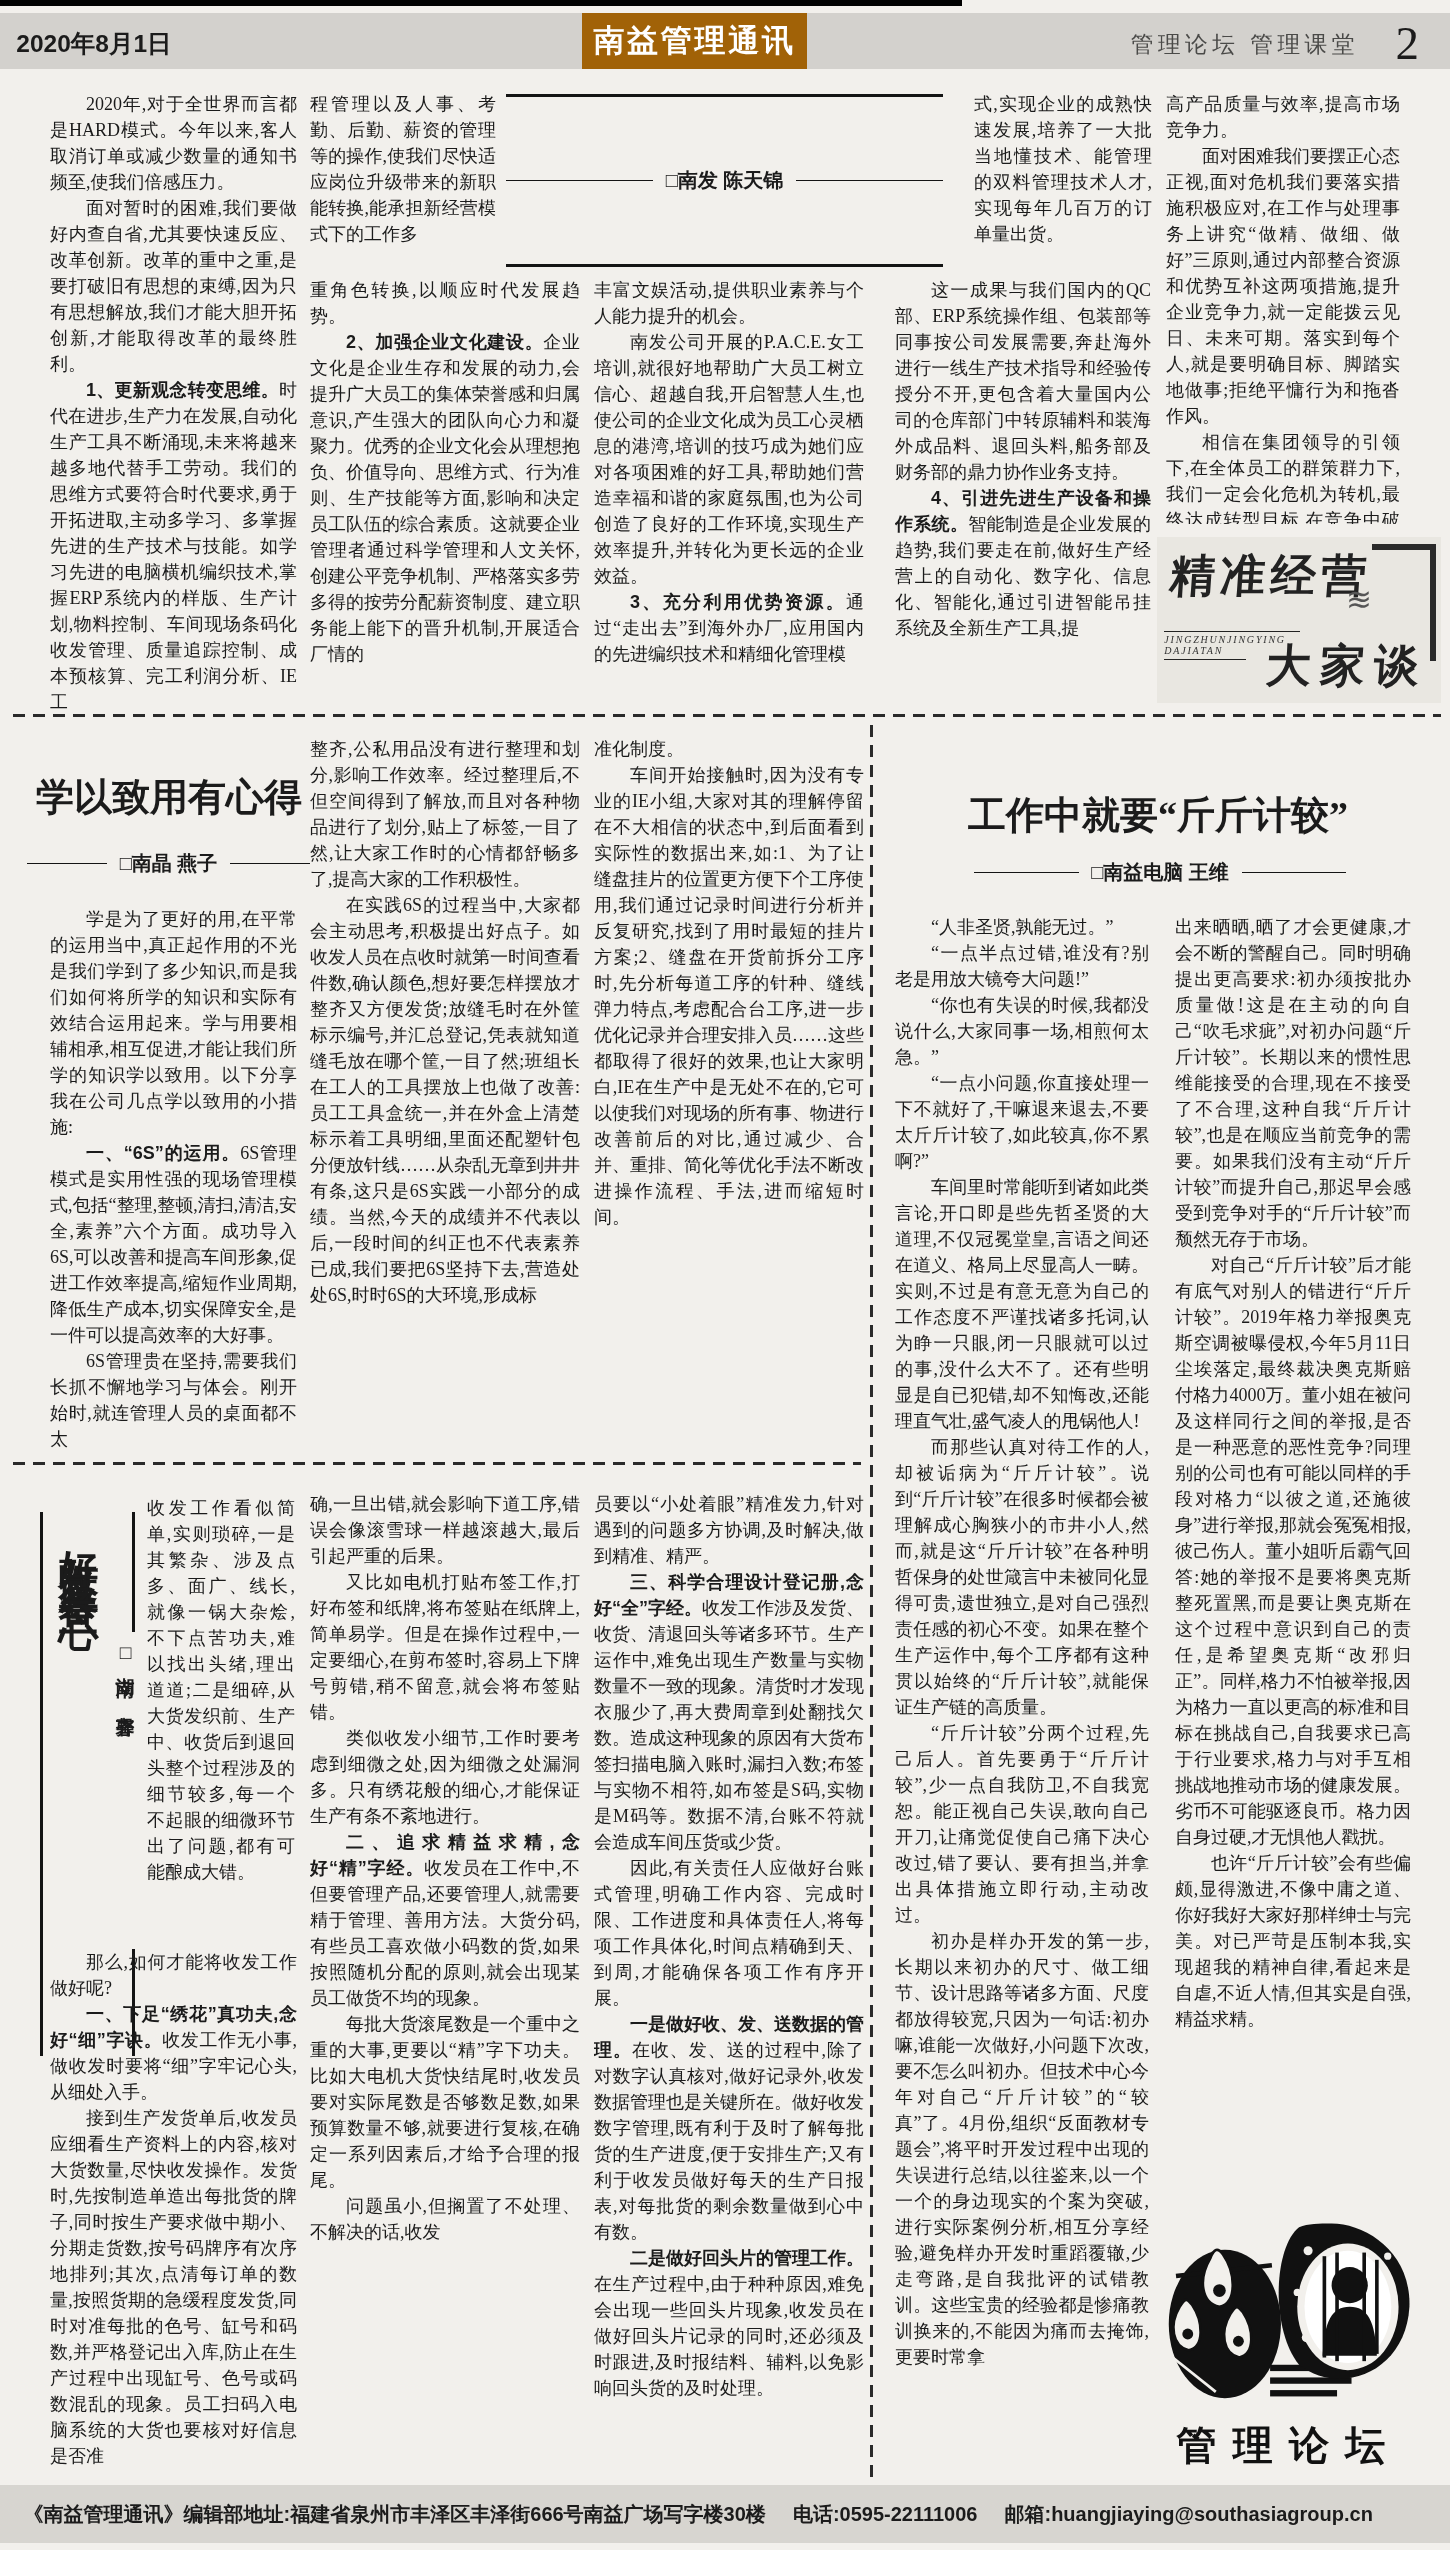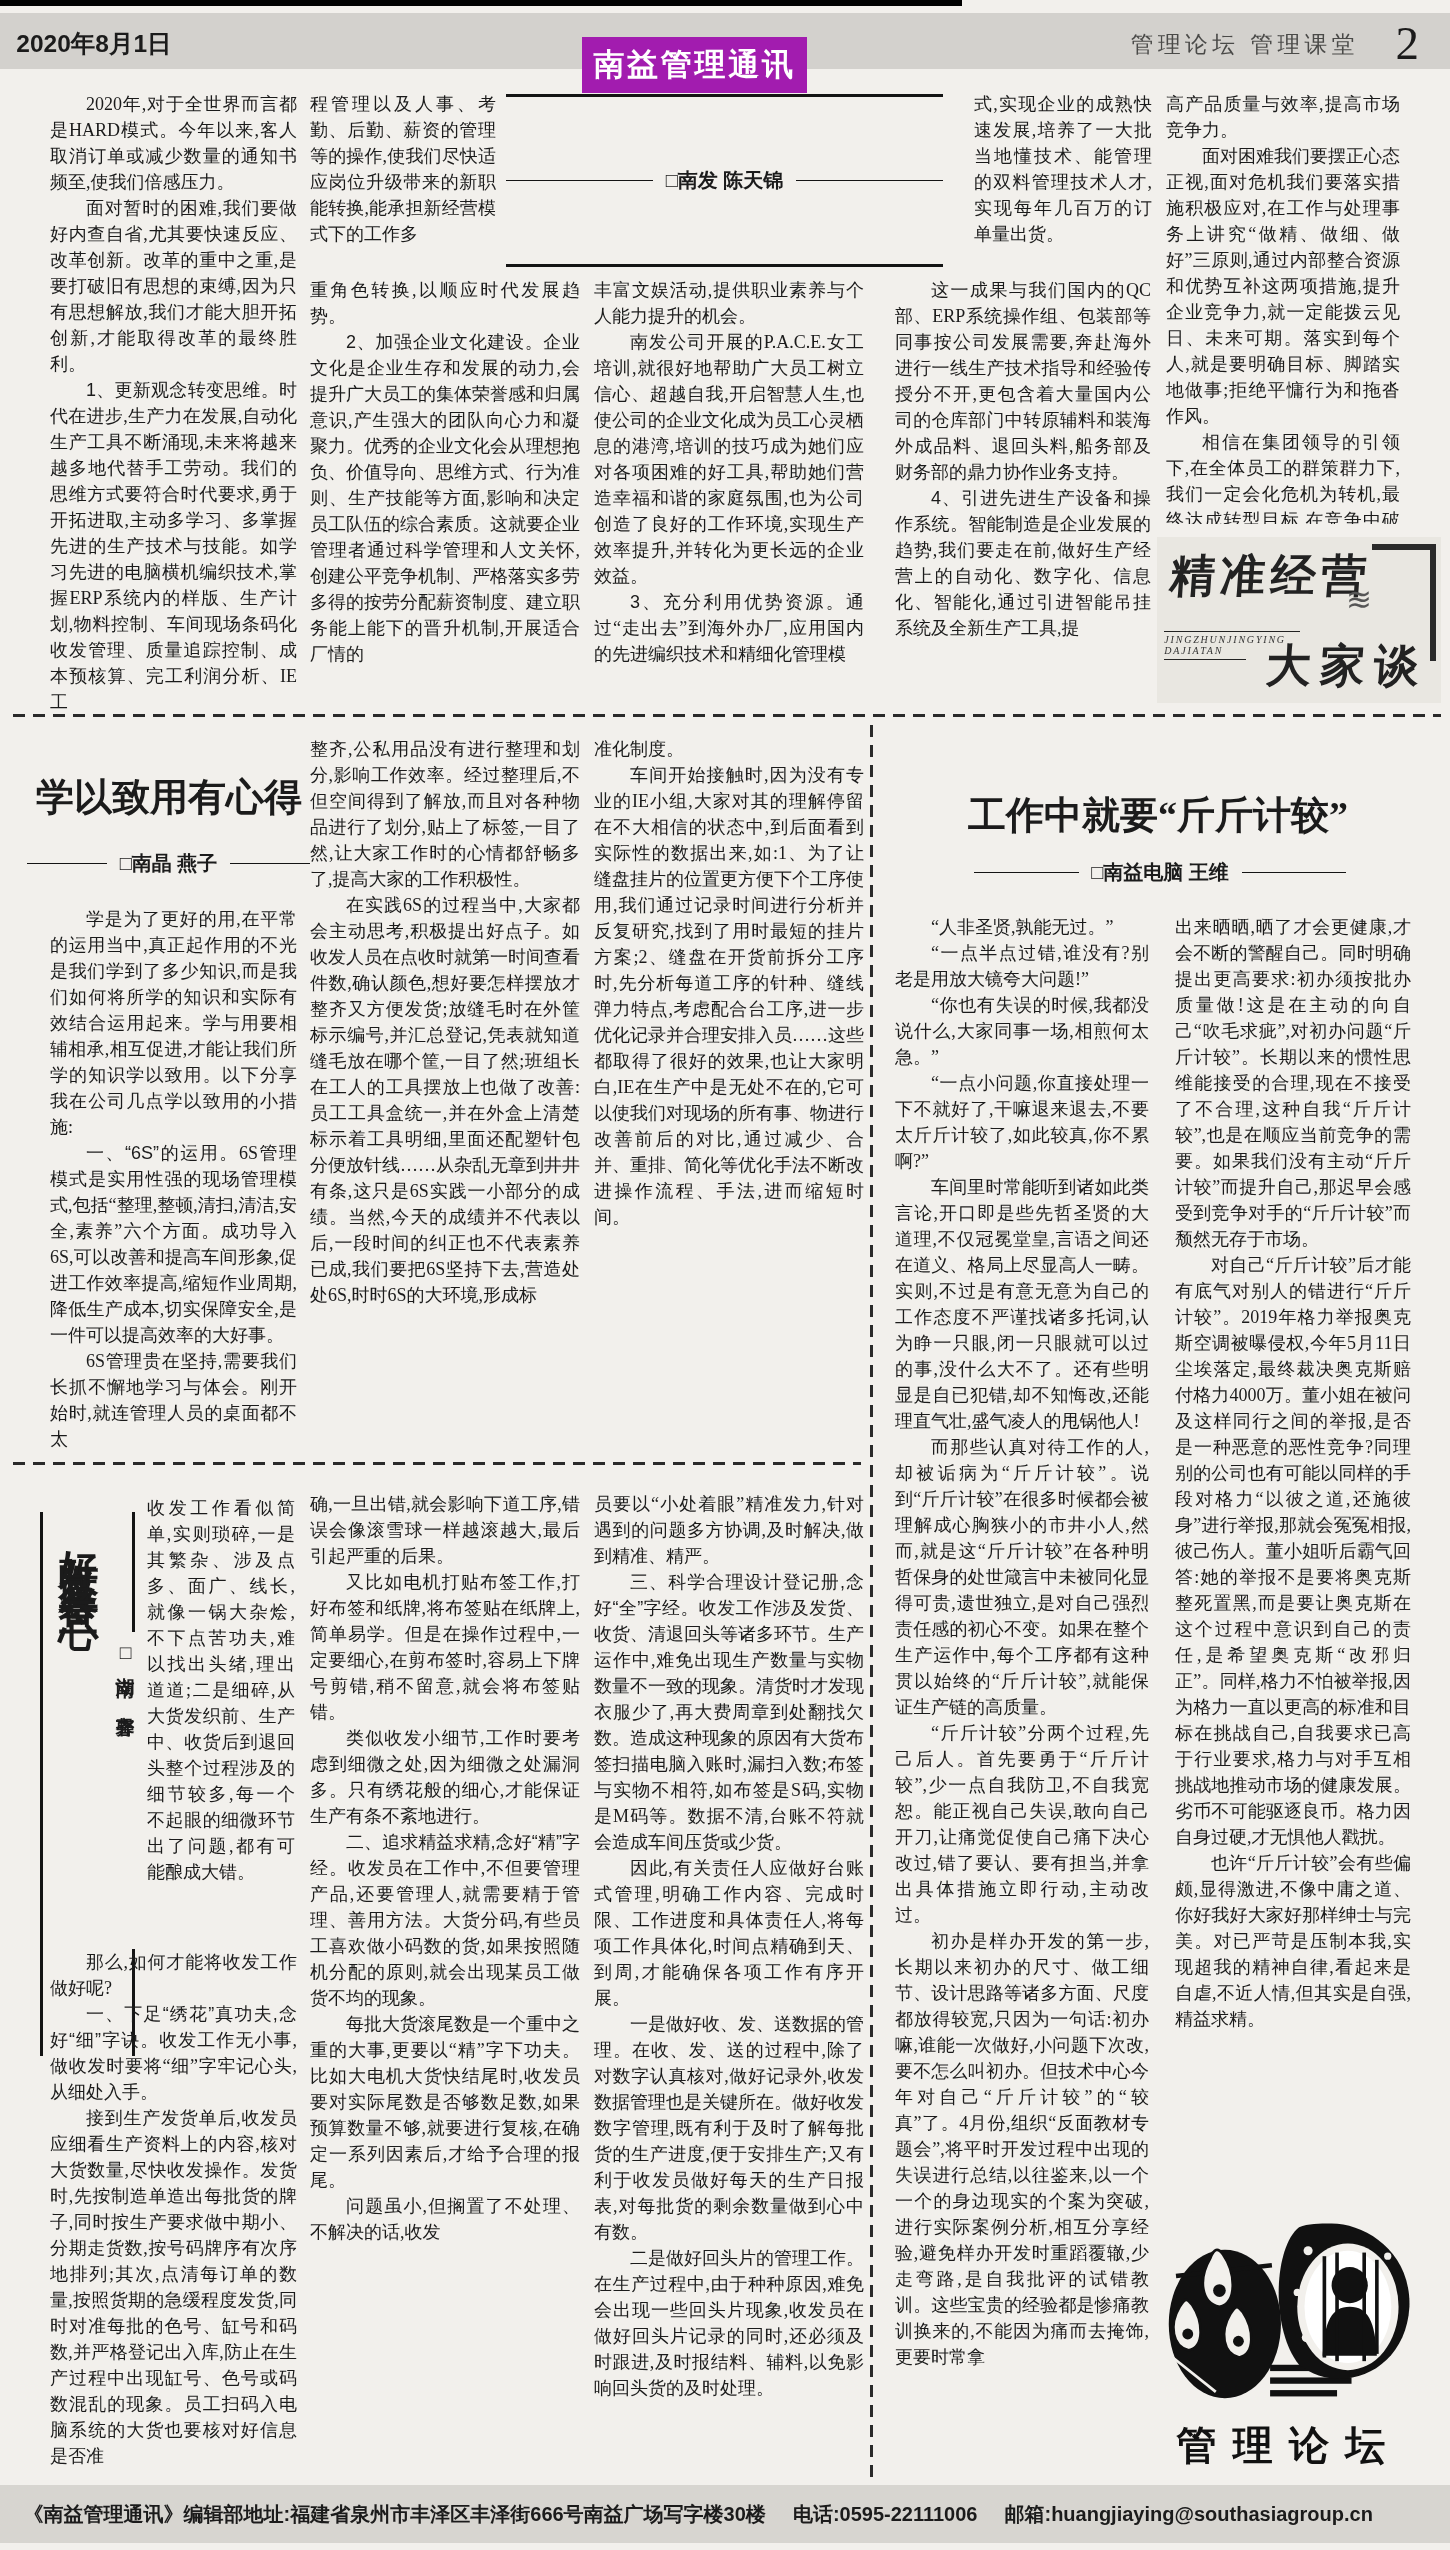--- a/index.html
+++ b/index.html
@@ -3,30 +3,30 @@
 <meta charset="utf-8">
 <style>
   html,body{margin:0;padding:0;background:#777;}
   .page{position:relative;width:1450px;height:2550px;margin:0 auto;background:#f2f0ec;
         font-family:"Liberation Serif","DejaVu Serif",serif;color:#1b1b1b;overflow:hidden;}
   
   .topstrip{position:absolute;left:0;top:0;width:962px;height:6.3px;background:#000;}
   .header{position:absolute;left:0;top:12.7px;width:1450px;height:56px;background:#d3d1cd;}
   .date{position:absolute;left:16.3px;top:14.5px;font-size:24.5px;font-weight:700;
         font-family:"Liberation Sans","DejaVu Sans",sans-serif;}
-  .masthead{position:absolute;left:582px;top:0;width:225px;height:56px;background:#a21caf;
-        color:#fff;font-size:31px;font-weight:700;letter-spacing:2.7px;line-height:56px;text-align:center;margin-top:24px;}
+  .masthead{position:absolute;left:582px;top:0;width:225px;height:56px;background:#a16207;
+        color:#fff;font-size:31px;font-weight:700;letter-spacing:2.7px;line-height:56px;text-align:center;}
   .sections{position:absolute;right:91px;top:16.3px;font-size:22.7px;font-weight:400;color:#4a4a48;
         letter-spacing:4.5px;font-family:"Liberation Sans","DejaVu Sans",sans-serif;}
   .pagenum{position:absolute;right:31px;top:3.6px;font-size:47px;font-weight:400;}
   
   .col{position:absolute;text-align:justify;font-size:18px;line-height:26px;overflow:hidden;}
   .col p{margin:0;text-indent:2em;}
   .col p.cont{text-indent:0;}
-  .col b{font-family:"Liberation Sans","DejaVu Sans",sans-serif;font-weight:400;}
+  .col b{font-family:"Liberation Sans","DejaVu Sans",sans-serif;font-weight:700;}
   
   .hbox{position:absolute;left:506px;top:94px;width:437px;height:167px;
         border-top:3.6px solid #141414;border-bottom:3.6px solid #141414;
         display:flex;flex-direction:column;justify-content:space-evenly;align-items:center;}
   .hbox .t{font-size:42px;font-weight:700;letter-spacing:3.6px;white-space:nowrap;}
   .byline-row{display:flex;align-items:center;gap:12.7px;width:100%;}
   .byline-row .rule{flex:1;border-top:1.8px solid #141414;height:0;}
   .byline-row .name{font-size:20px;font-weight:700;white-space:nowrap;
         font-family:"Liberation Sans","DejaVu Sans",sans-serif;}
   .title2{position:absolute;text-align:center;font-weight:700;white-space:nowrap;}

